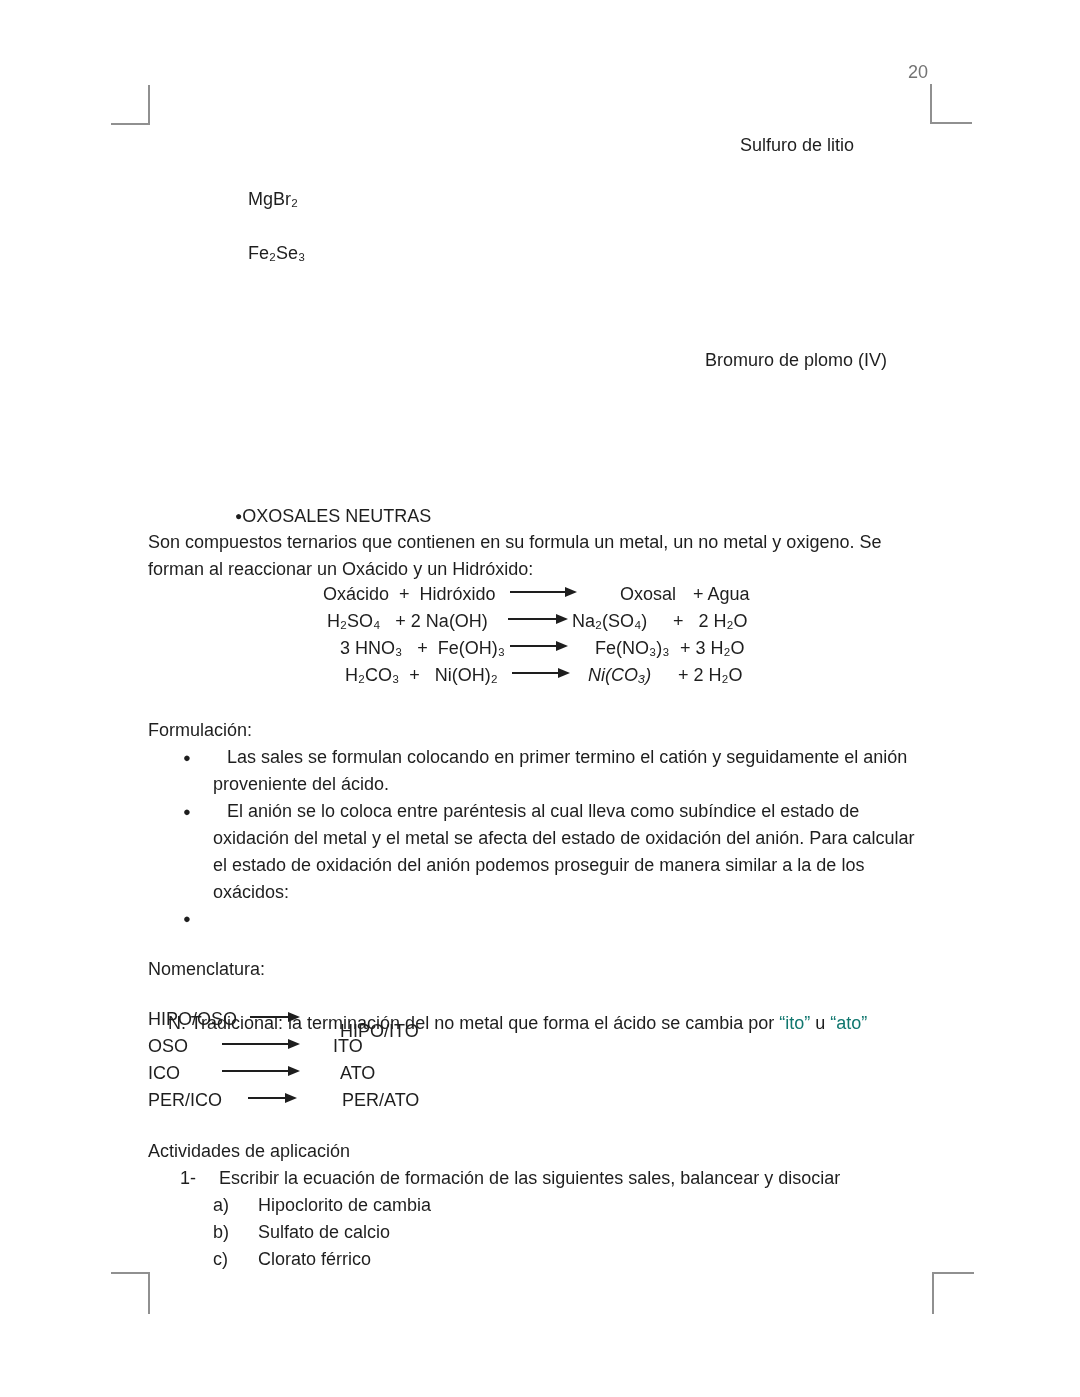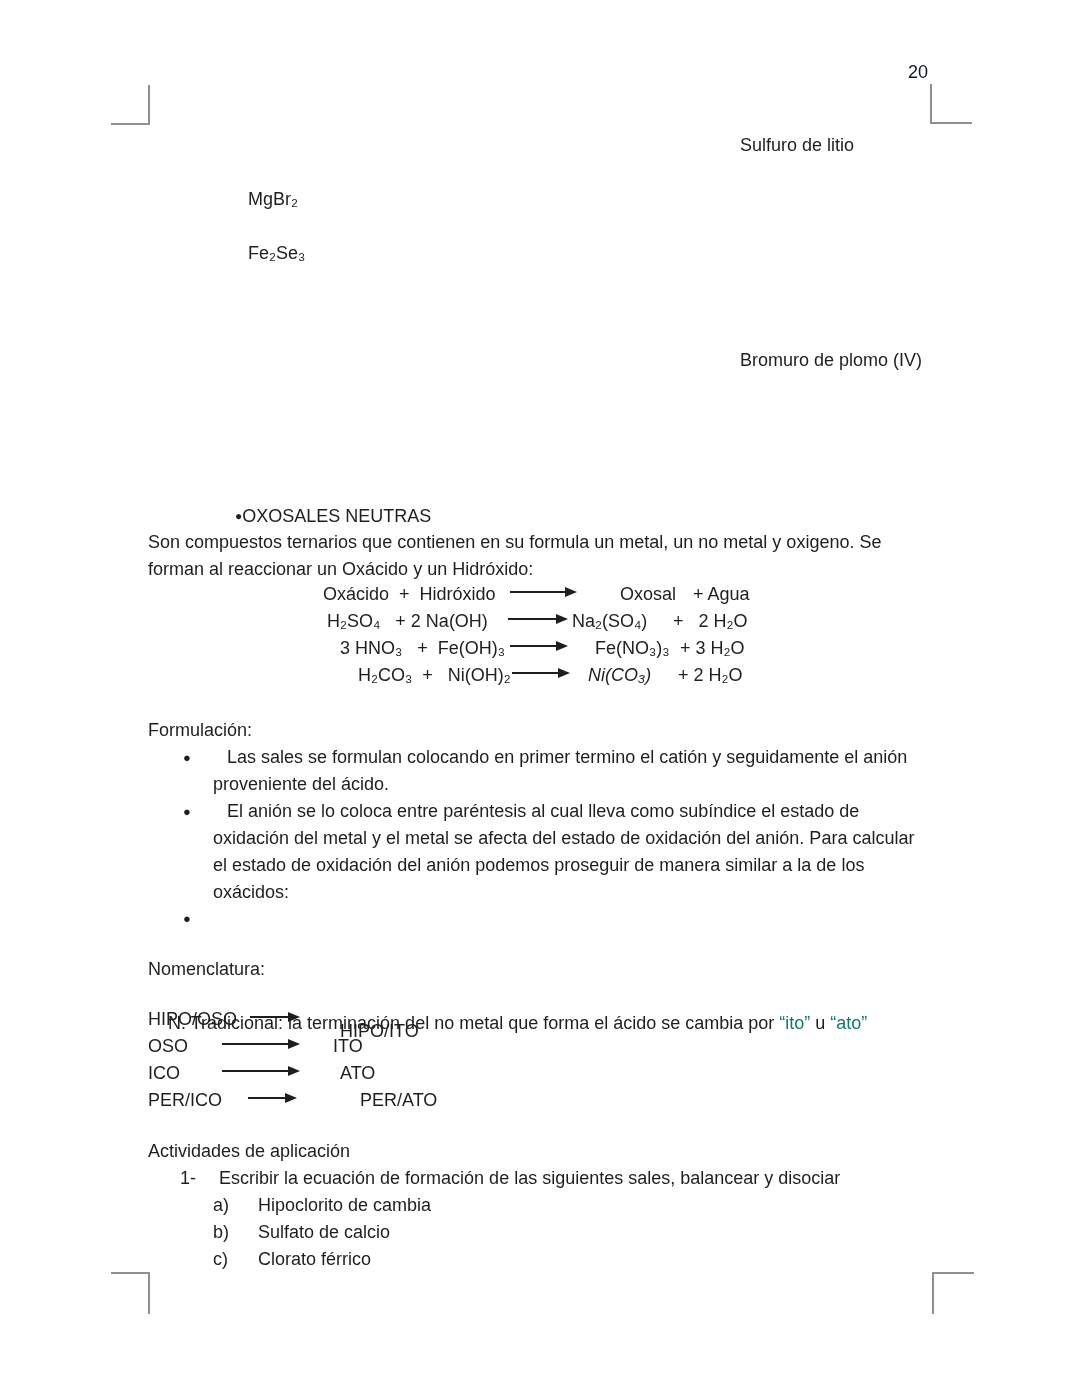--- a/index.html
+++ b/index.html
@@ -12,21 +12,21 @@
     overflow:hidden;
   }
   .t{
     position:absolute;
     font-size:18px;
     line-height:27px;
     white-space:pre;
     color:#1e1e1e;
   }
   .red{color:#0f766e;}
-  .pagenum{position:absolute;font-size:18px;color:#0f172a;}
+  .pagenum{position:absolute;font-size:18px;color:#737373;}
   
   .arrow{position:absolute;height:2px;background:#1e1e1e;}
   .arrow::after{
     content:"";position:absolute;right:-12px;top:-4px;
     width:0;height:0;
     border-top:5px solid transparent;
     border-bottom:5px solid transparent;
     border-left:12px solid #1e1e1e;
   }
   
@@ -46,21 +46,21 @@
   <div class="pagenum" style="left:908px;top:62px;">20</div>
 
   <div class="mark mark-tl" style="left:111px;top:85px;width:37px;height:38px;"></div>
   <div class="mark mark-tr" style="left:930px;top:84px;width:40px;height:38px;"></div>
   <div class="mark mark-bl" style="left:111px;top:1272px;width:37px;height:40px;"></div>
   <div class="mark mark-br" style="left:932px;top:1272px;width:40px;height:40px;"></div>
 
   <div class="t" style="left:740px;top:132px;">Sulfuro de litio</div>
   <div class="t" style="left:248px;top:186px;">MgBr₂</div>
   <div class="t" style="left:248px;top:240px;">Fe₂Se₃</div>
-  <div class="t" style="left:705px;top:347px;margin-left:35px;">Bromuro de plomo (IV)</div>
+  <div class="t" style="left:705px;top:347px;">Bromuro de plomo (IV)</div>
 
   <div class="t" style="left:215px;top:476px;">
     <span class="sec-bullet">●</span><span>OXOSALES NEUTRAS</span>
   </div>
 
   <div class="t" style="left:148px;top:529px;">Son compuestos ternarios que contienen en su formula un metal, un no metal y oxigeno. Se</div>
   <div class="t" style="left:148px;top:556px;">forman al reaccionar un Oxácido y un Hidróxido:</div>
 
   <div class="t" style="left:323px;top:581px;">Oxácido  +  Hidróxido</div>
   <div class="arrow" style="left:510px;top:591px;width:55px;"></div>
@@ -70,21 +70,21 @@
   <div class="t" style="left:327px;top:608px;">H₂SO₄   + 2 Na(OH)</div>
   <div class="arrow" style="left:508px;top:618px;width:48px;"></div>
   <div class="t" style="left:572px;top:608px;">Na₂(SO₄)</div>
   <div class="t" style="left:673px;top:608px;">+   2 H₂O</div>
 
   <div class="t" style="left:340px;top:635px;">3 HNO₃   +  Fe(OH)₃</div>
   <div class="arrow" style="left:510px;top:645px;width:46px;"></div>
   <div class="t" style="left:595px;top:635px;">Fe(NO₃)₃</div>
   <div class="t" style="left:680px;top:635px;">+ 3 H₂O</div>
 
-  <div class="t" style="left:345px;top:662px;margin-left:13px;">H₂CO₃  +   Ni(OH)₂</div>
+  <div class="t" style="left:345px;top:662px;">H₂CO₃  +   Ni(OH)₂</div>
   <div class="arrow" style="left:512px;top:672px;width:46px;"></div>
   <div class="t" style="left:588px;top:662px;font-style:italic;">Ni(CO₃)</div>
   <div class="t" style="left:678px;top:662px;">+ 2 H₂O</div>
 
   <div class="t" style="left:148px;top:717px;">Formulación:</div>
 
   <div class="li-bullet" style="left:183px;top:744px;">●</div>
   <div class="t" style="left:227px;top:744px;">Las sales se formulan colocando en primer termino el catión y seguidamente el anión</div>
   <div class="t" style="left:213px;top:771px;">proveniente del ácido.</div>
 
@@ -108,21 +108,21 @@
   <div class="t" style="left:148px;top:1033px;">OSO</div>
   <div class="arrow" style="left:222px;top:1043px;width:66px;"></div>
   <div class="t" style="left:333px;top:1033px;">ITO</div>
 
   <div class="t" style="left:148px;top:1060px;">ICO</div>
   <div class="arrow" style="left:222px;top:1070px;width:66px;"></div>
   <div class="t" style="left:340px;top:1060px;">ATO</div>
 
   <div class="t" style="left:148px;top:1087px;">PER/ICO</div>
   <div class="arrow" style="left:248px;top:1097px;width:37px;"></div>
-  <div class="t" style="left:360px;top:1087px;">PER/ATO</div>
+  <div class="t" style="left:342px;top:1087px;">PER/ATO</div>
 
   <div class="t" style="left:148px;top:1138px;">Actividades de aplicación</div>
   <div class="t" style="left:180px;top:1165px;">1-</div>
   <div class="t" style="left:219px;top:1165px;">Escribir la ecuación de formación de las siguientes sales, balancear y disociar</div>
 
   <div class="t" style="left:213px;top:1192px;">a)</div>
   <div class="t" style="left:258px;top:1192px;">Hipoclorito de cambia</div>
 
   <div class="t" style="left:213px;top:1219px;">b)</div>
   <div class="t" style="left:258px;top:1219px;">Sulfato de calcio</div>

